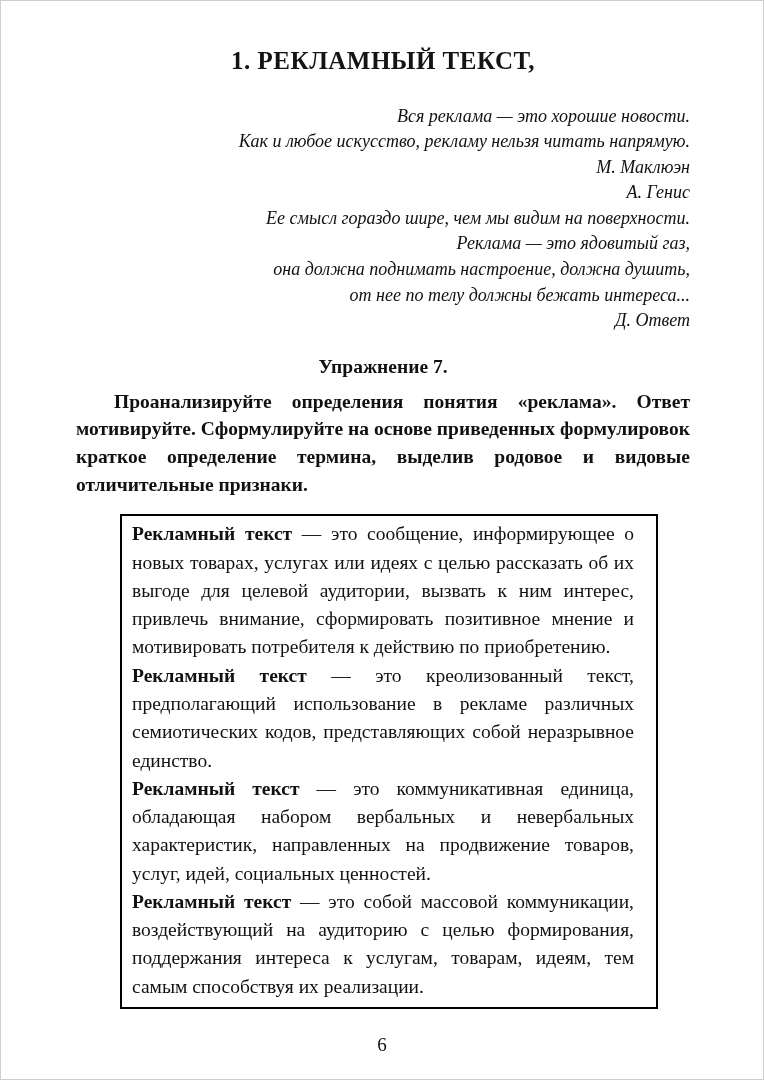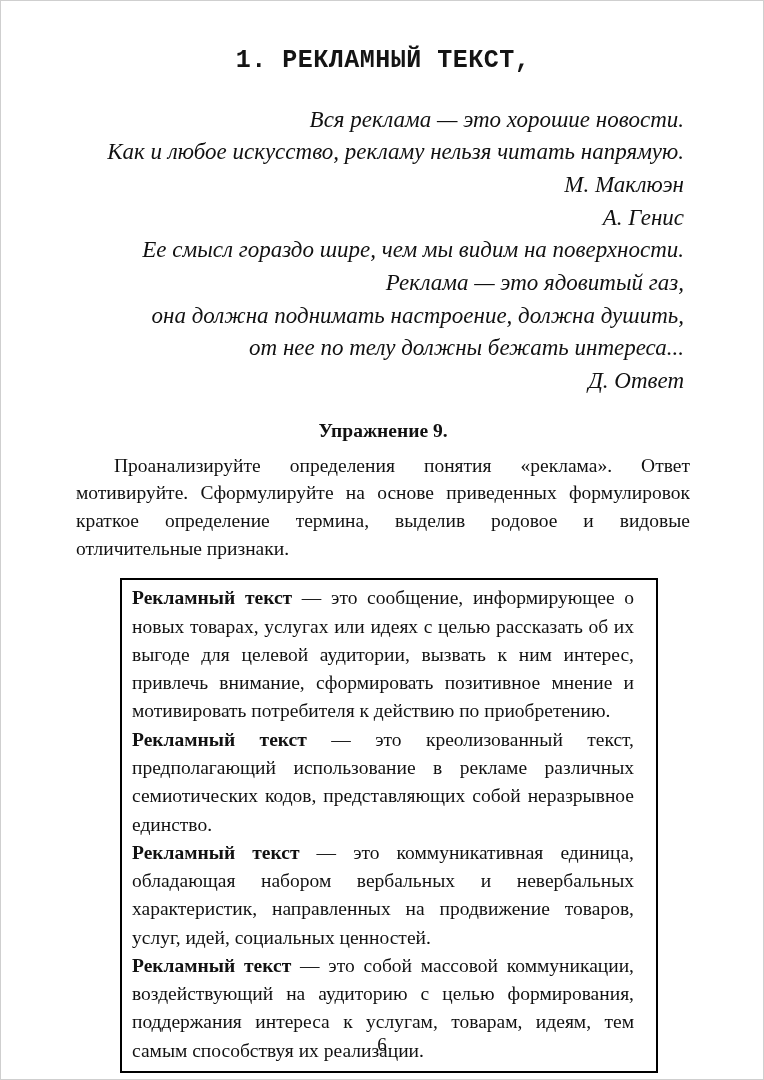--- a/index.html
+++ b/index.html
@@ -14,44 +14,44 @@
       margin: 0 auto;
       background: #ffffff;
       box-shadow: inset 0 0 0 1px #cfcfcf;
       box-sizing: border-box;
       padding: 44px 74px 0 76px;
       color: #111111;
       font-family: "Liberation Serif", "DejaVu Serif", serif;
       overflow: hidden;
     }
     .title {
-      font-family: Liberation Mono, monospace;
+      font-family: Liberation Serif, serif;
       font-weight: bold;
       font-size: 25px;
       line-height: 1.35;
       text-align: center;
       color: #141414;
       margin: 0 0 26px 0;
       letter-spacing: 0.5px;
     }
     .epigraph {
       font-style: italic;
-      font-size: 23px;
+      font-size: 18px;
       line-height: 1.42;
       text-align: right;
-      margin: 0 6px 22px 0;
+      margin: 0 0 22px 0;
     }
     .exercise-heading {
       font-weight: bold;
       font-size: 19.5px;
       text-align: center;
       margin: 0 0 10px 0;
     }
     .task {
-      font-weight: normal;
+      font-weight: bold;
       font-size: 19.5px;
       line-height: 1.42;
       text-align: justify;
       text-indent: 38px;
       margin: 0 0 16px 0;
       hyphens: auto;
     }
     .def-box {
       border: 2px solid #000000;
       margin: 0 32px 0 44px;
@@ -87,21 +87,21 @@
     <div>Как и любое искусство, рекламу нельзя читать напрямую.</div>
     <div>М. Маклюэн</div>
     <div>А. Генис</div>
     <div>Ее смысл гораздо шире, чем мы видим на поверхности.</div>
     <div>Реклама — это ядовитый газ,</div>
     <div>она должна поднимать настроение, должна душить,</div>
     <div>от нее по телу должны бежать интереса...</div>
     <div>Д. Ответ</div>
   </div>
 
-  <div class="exercise-heading">Упражнение 9.</div>
+  <div class="exercise-heading">Упражнение 7.</div>
 
   <p class="task">Проанализируйте определения понятия «реклама». Ответ мотивируйте. Сформулируйте на основе приведенных формулировок краткое определение термина, выделив родовое и видовые отличительные признаки.</p>
 
   <div class="def-box">
     <p><b>Рекламный текст</b><span> — это сообщение, информирующее о новых товарах, услугах или идеях с целью рассказать об их выгоде для целевой аудитории, вызвать к ним интерес, привлечь внимание, сформировать позитивное мнение и мотивировать потребителя к действию по приобретению.</span></p>
     <p><b>Рекламный текст</b><span> — это креолизованный текст, предполагающий использование в рекламе различных семиотических кодов, представляющих собой неразрывное единство.</span></p>
     <p><b>Рекламный текст</b><span> — это коммуникативная единица, обладающая набором вербальных и невербальных характеристик, направленных на продвижение товаров, услуг, идей, социальных ценностей.</span></p>
     <p><b>Рекламный текст</b><span> — это собой массовой коммуникации, воздействующий на аудиторию с целью формирования, поддержания интереса к услугам, товарам, идеям, тем самым способствуя их реализации.</span></p>
   </div>
 

